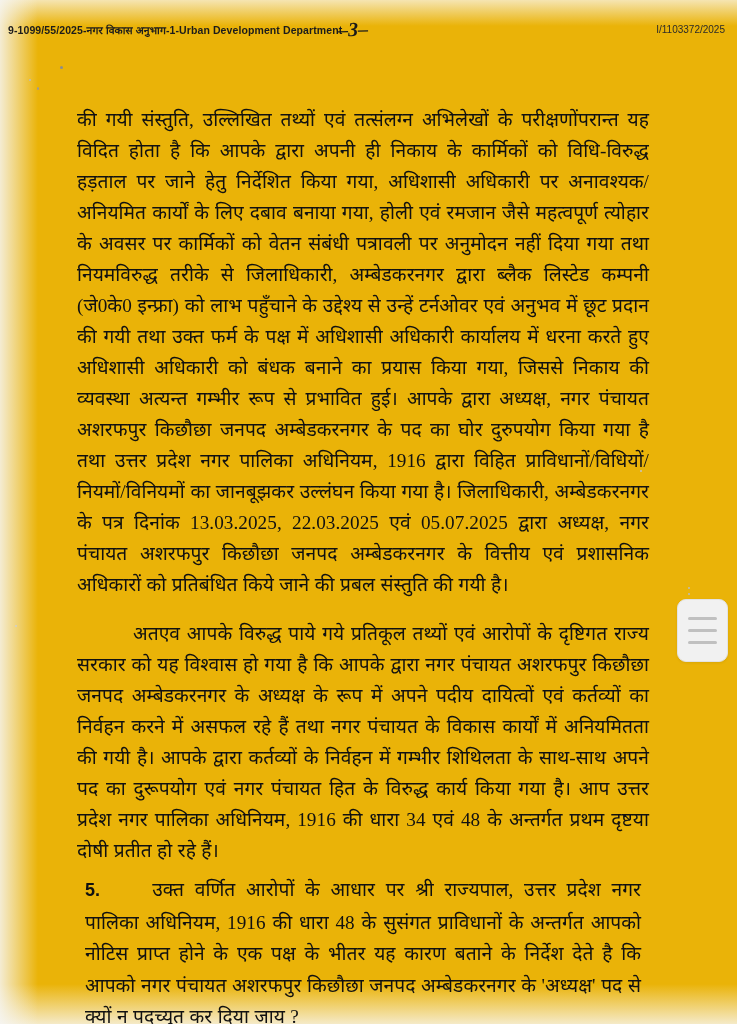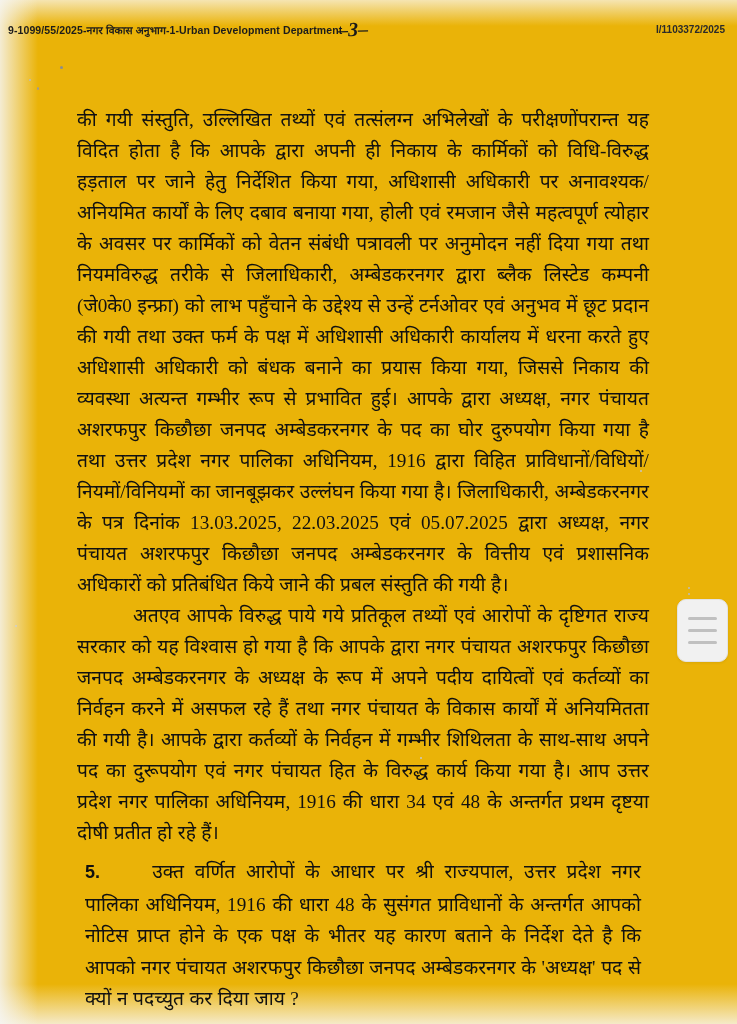--- a/index.html
+++ b/index.html
@@ -61,21 +61,21 @@
     font-weight: 600;
     color: #1a1a1a;
     transform: rotate(-1.5deg);
   }
   .hdr-doc-id {
     position: absolute;
     right: 12px;
     top: 2px;
     font-family: "Liberation Sans", "DejaVu Sans", sans-serif;
     font-size: 10px;
-    font-weight: 700;
+    font-weight: 400;
     color: #2b2b2b;
     white-space: nowrap;
   }
 
   
   .doc-body {
     position: absolute;
     left: 77px;
     top: 104px;
     width: 572px;
@@ -84,21 +84,21 @@
     margin: 0;
     font-size: 19.2px;
     line-height: 31px;
     color: #111111;
     text-align: justify;
     text-justify: inter-word;
     letter-spacing: 0.05px;
     word-spacing: 0.6px;
   }
   .para + .para {
-    margin-top: 0px;
+    margin-top: 18px;
   }
   .para.indent {
     text-indent: 56px;
   }
 
   
   .clause {
     position: relative;
     margin: 8px;
     font-size: 19.2px;

